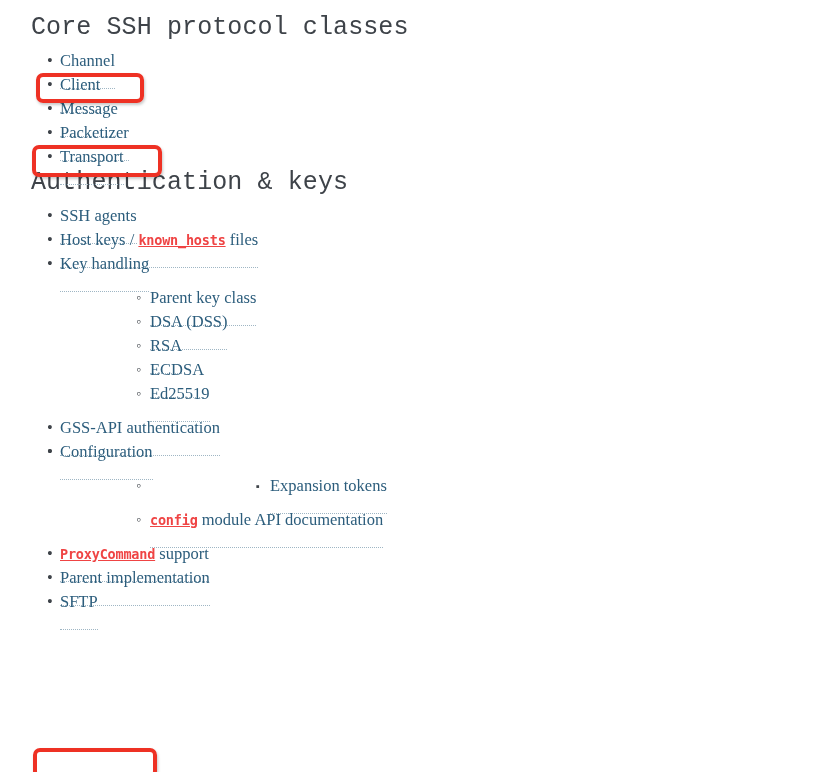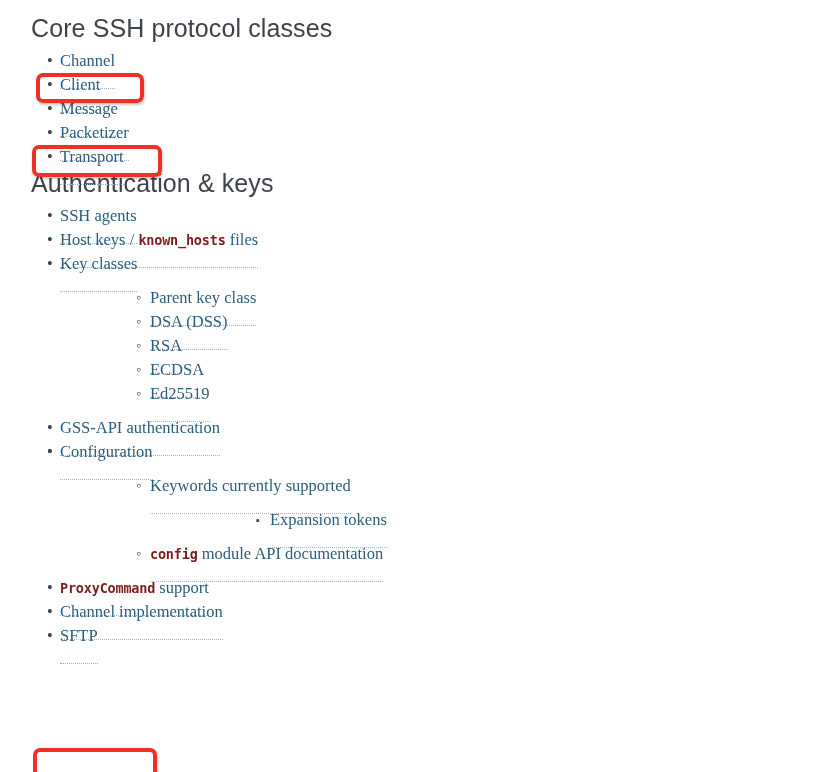--- a/index.html
+++ b/index.html
@@ -15,21 +15,21 @@
     color: #3e4349;
     -webkit-font-smoothing: antialiased;
   }
 
   .page {
     position: relative;
     padding: 14px 0 0 0;
   }
 
   h2.section-title {
-    font-family: Liberation Sans, sans-serif;
+    font-family: Liberation Mono, monospace;
     font-weight: 400;
     font-size: 25px;
     line-height: 1.15;
     color: #3e4349;
     margin: 0 0 6px 0;
     padding-left: 31px;
     letter-spacing: 0.1px;
   }
 
   ul {
@@ -83,23 +83,24 @@
   a.doc-link {
     color: #2c5d7c;
     text-decoration: none;
     border-bottom: 1px dotted #9fb6c4;
     padding-bottom: 18px;
   }
   a.doc-link code,
   code.inline {
     font-family: "DejaVu Sans Mono", "Liberation Mono", monospace;
     font-size: 13.5px;
-    color: #7f1d1d;
+    color: #ef4444;
     font-weight: 600;
     letter-spacing: -0.2px;
+    text-decoration: underline;
   }
 
   
   .annot {
     position: absolute;
     border: 4px solid #ee3124;
     border-radius: 7px;
     box-sizing: border-box;
     background: transparent;
     box-shadow: 1px 2px 3px rgba(0,0,0,0.22);
@@ -140,21 +141,21 @@
     <li>
       <span class="marker">•</span>
       <a class="doc-link" href="#">SSH agents</a>
     </li>
     <li>
       <span class="marker">•</span>
       <a class="doc-link" href="#"><span>Host keys / </span><code>known_hosts</code><span> files</span></a>
     </li>
     <li>
       <span class="marker">•</span>
-      <a class="doc-link" href="#">Key classes</a>
+      <a class="doc-link" href="#">Key handling</a>
 
       <ul class="lvl2">
         <li>
           <span class="marker">◦</span>
           <a class="doc-link" href="#">Parent key class</a>
         </li>
         <li>
           <span class="marker">◦</span>
           <a class="doc-link" href="#">DSA (DSS)</a>
         </li>
@@ -182,42 +183,41 @@
   </ul>
 
   <ul class="lvl1">
     <li>
       <span class="marker">•</span>
       <a class="doc-link" href="#">Configuration</a>
 
       <ul class="lvl2">
         <li>
           <span class="marker">◦</span>
-          <a class="doc-link" href="#">Keywords currently supported</a>
 
           <ul class="lvl3">
             <li>
               <span class="marker">▪</span>
               <a class="doc-link" href="#">Expansion tokens</a>
             </li>
           </ul>
         </li>
         <li>
           <span class="marker">◦</span>
           <a class="doc-link" href="#"><code>config</code><span> module API documentation</span></a>
         </li>
       </ul>
     </li>
     <li>
       <span class="marker">•</span>
       <a class="doc-link" href="#"><code>ProxyCommand</code><span> support</span></a>
     </li>
     <li>
       <span class="marker">•</span>
-      <a class="doc-link" href="#">Channel implementation</a>
+      <a class="doc-link" href="#">Parent implementation</a>
     </li>
     <li>
       <span class="marker">•</span>
       <a class="doc-link" href="#">SFTP</a>
     </li>
   </ul>
 
   <div class="annot" id="annot-0" style="left: 36px; top: 73px; width: 108px; height: 30px; border-color: rgb(238, 49, 36);"></div>
   <div class="annot" id="annot-1" style="left: 32px; top: 145px; width: 130px; height: 32px; border-color: rgb(238, 49, 36);"></div>
   <div class="annot" id="annot-2" style="left: 33px; top: 748px; width: 124px; height: 30px; border-color: rgb(238, 49, 36);"></div>

